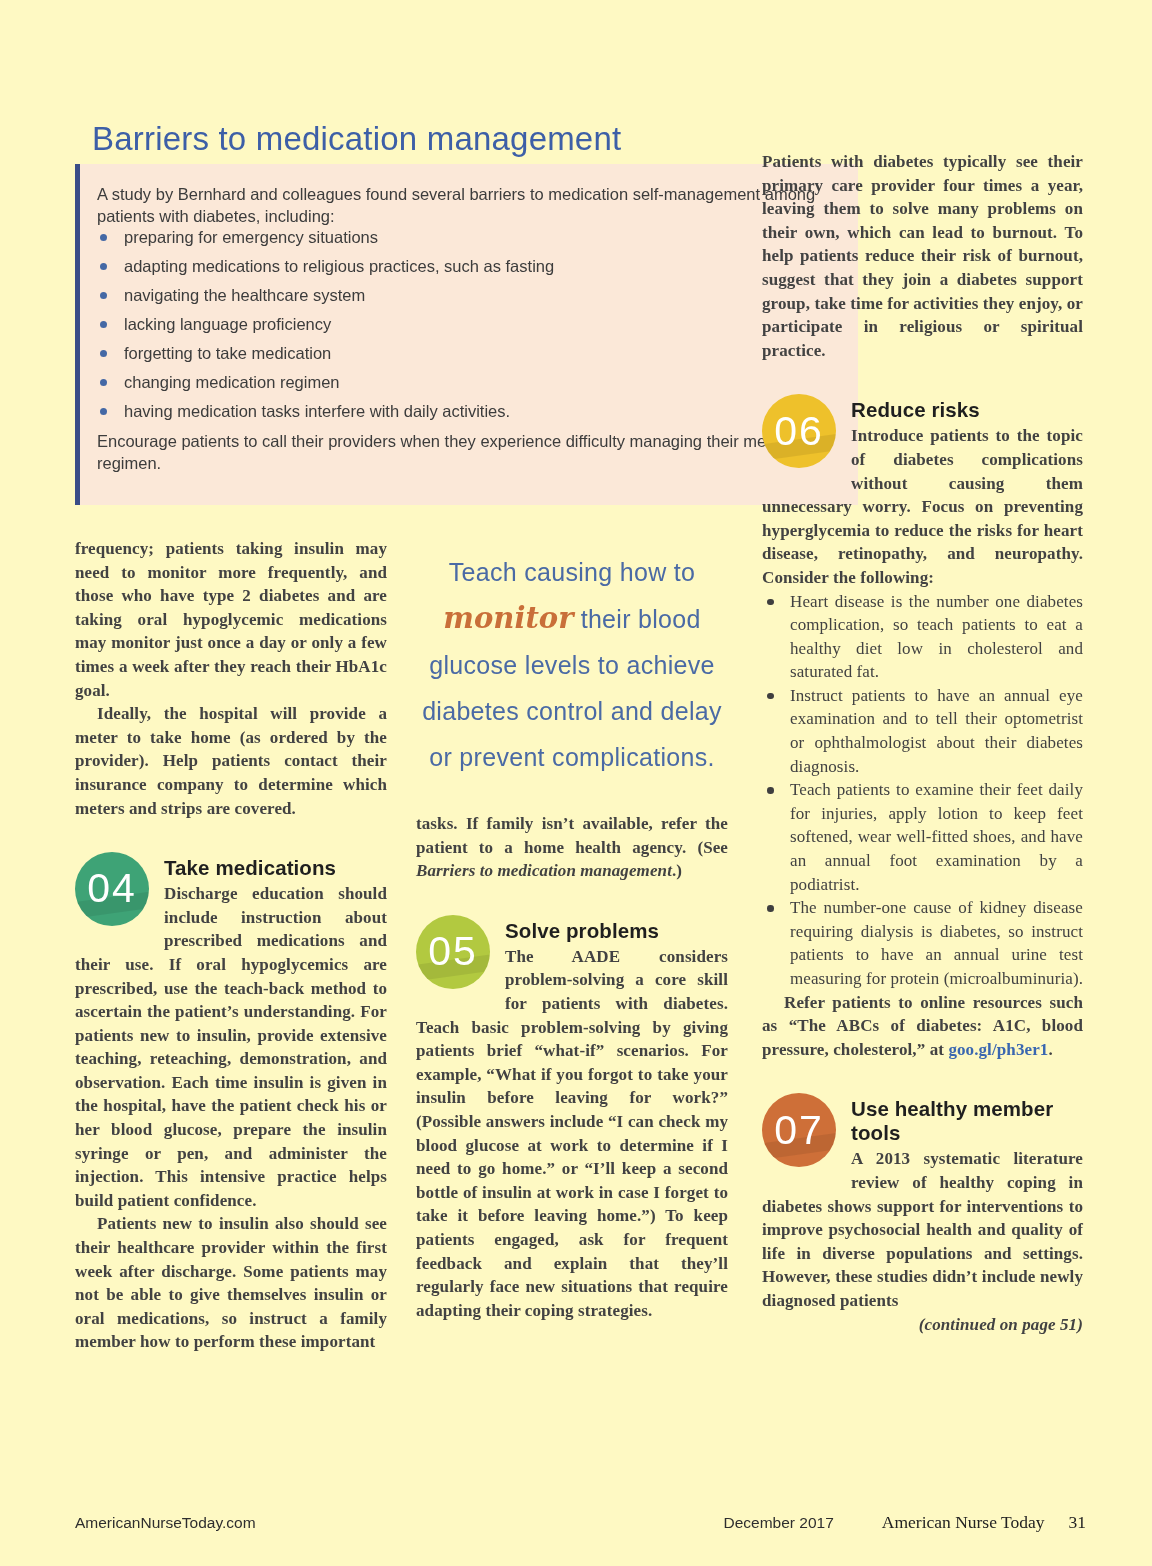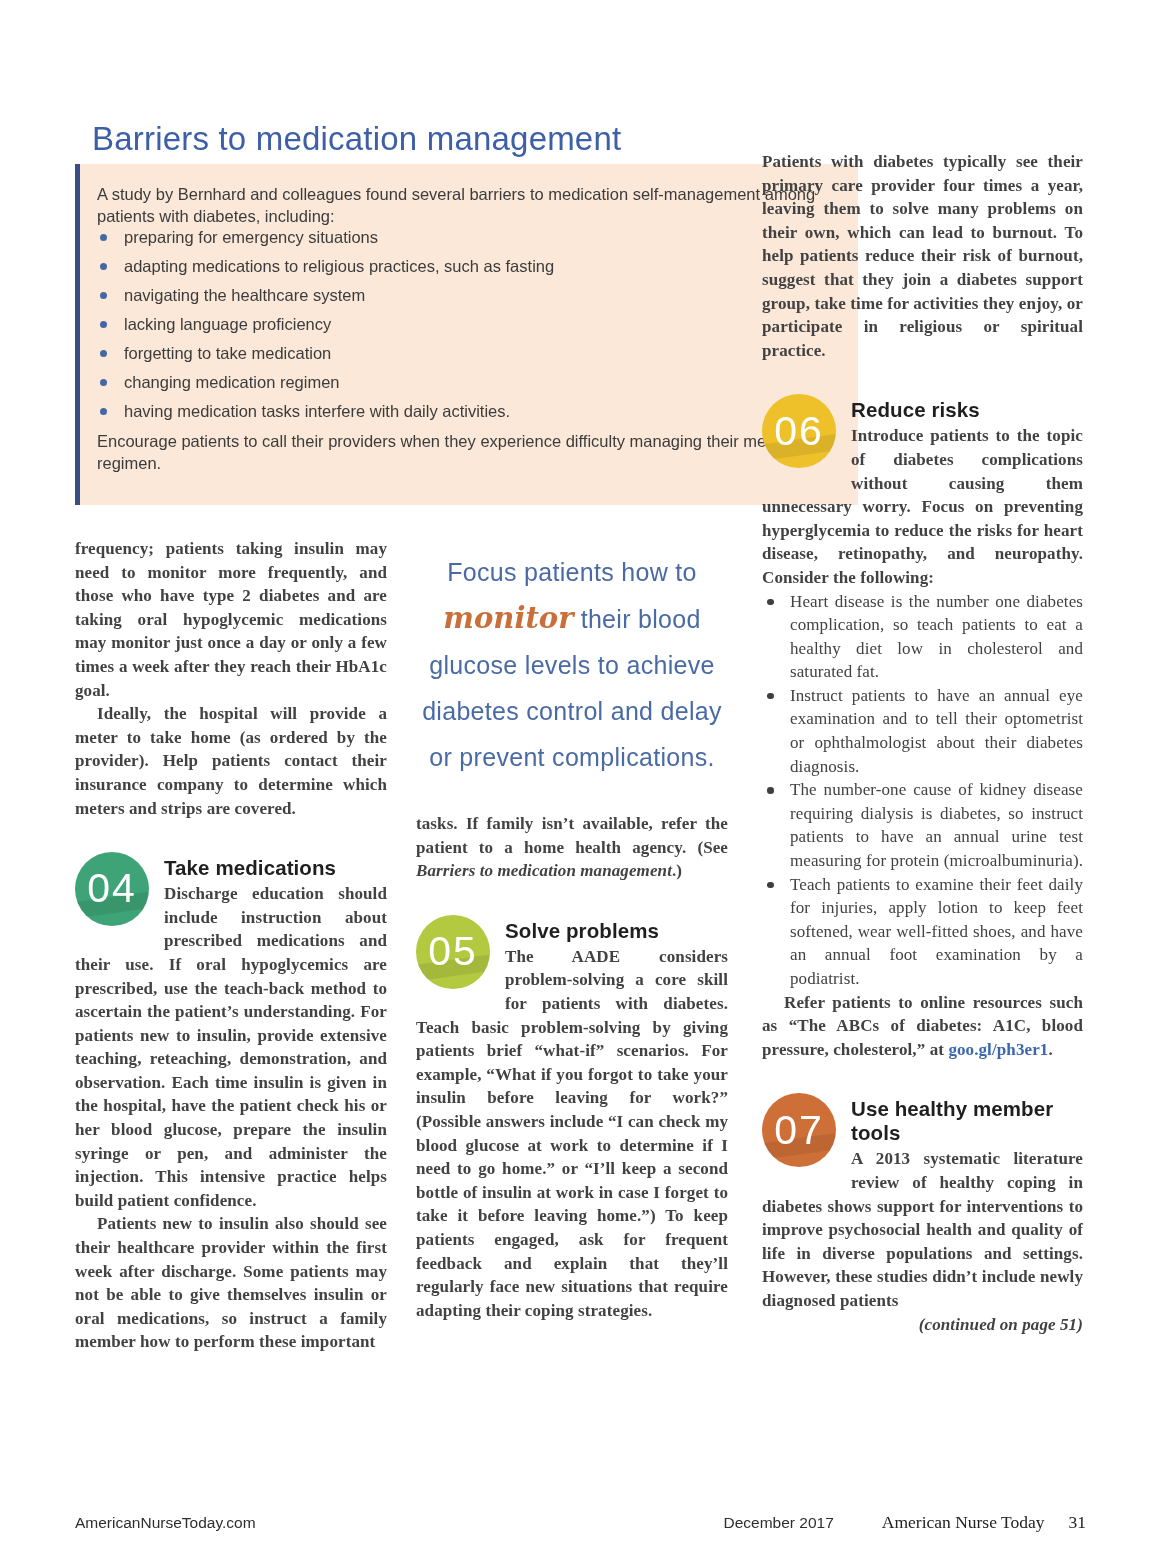--- a/index.html
+++ b/index.html
@@ -1,18 +1,18 @@
 <!DOCTYPE html>
 <html><head>
 <meta charset="utf-8">
 <style>
   html,body { margin:0; padding:0; background:#e8e8e8; }
   .page {
     position:relative; width:1152px; height:1566px; margin:0 auto;
-    background:#ffffff; overflow:hidden;
+    background:#fef9c3; overflow:hidden;
     font-family:"Liberation Serif", serif; color:#3f3f3f;
   }
 
   
   .article-title {
     position:absolute; left:92px; top:118px; margin:0;
     font-family:"Liberation Sans", sans-serif; font-weight:normal;
     font-size:33px; line-height:42px; color:#3d5fa7; letter-spacing:0.2px;
   }
   .barriers-box {
@@ -132,21 +132,21 @@
       <div class="step-badge badge-04">
         <span class="step-num">04</span>
       </div>
       <h2 class="step-title">Take medications</h2>
       <p>Discharge education should include instruction about prescribed medications and their use. If oral hypoglycemics are prescribed, use the teach-back method to ascertain the patient’s understanding. For patients new to insulin, provide extensive teaching, reteaching, demonstration, and observation. Each time insulin is given in the hospital, have the patient check his or her blood glucose, prepare the insulin syringe or pen, and administer the injection. This intensive practice helps build patient confidence.</p>
       <p class="indent">Patients new to insulin also should see their healthcare provider within the first week after discharge. Some patients may not be able to give themselves insulin or oral medications, so instruct a family member how to perform these important</p>
     </section>
   </div>
 
   <div class="col col-mid">
-    <div class="pull-quote"><span>Focus patients how to </span><span class="script-word">monitor</span><span> their blood glucose levels to achieve diabetes control and delay or prevent complications.</span></div>
+    <div class="pull-quote"><span>Teach causing how to </span><span class="script-word">monitor</span><span> their blood glucose levels to achieve diabetes control and delay or prevent complications.</span></div>
     <p><span>tasks. If family isn’t available, refer the patient to a home health agency. (See </span><em>Barriers to medication management</em><span>.)</span></p>
     <section class="step">
       <div class="step-badge badge-05">
         <span class="step-num">05</span>
       </div>
       <h2 class="step-title">Solve problems</h2>
       <p>The AADE considers problem-solving a core skill for patients with diabetes. Teach basic problem-solving by giving patients brief “what-if” scenarios. For example, “What if you forgot to take your insulin before leaving for work?” (Possible answers include “I can check my blood glucose at work to determine if I need to go home.” or “I’ll keep a second bottle of insulin at work in case I forget to take it before leaving home.”) To keep patients engaged, ask for frequent feedback and explain that they’ll regularly face new situations that require adapting their coping strategies.</p>
     </section>
   </div>
 
@@ -154,22 +154,22 @@
     <p>Patients with diabetes typically see their primary care provider four times a year, leaving them to solve many problems on their own, which can lead to burnout. To help patients reduce their risk of burnout, suggest that they join a diabetes support group, take time for activities they enjoy, or participate in religious or spiritual practice.</p>
     <section class="step">
       <div class="step-badge badge-06">
         <span class="step-num">06</span>
       </div>
       <h2 class="step-title">Reduce risks</h2>
       <p>Introduce patients to the topic of diabetes complications without causing them unnecessary worry. Focus on preventing hyperglycemia to reduce the risks for heart disease, retinopathy, and neuropathy. Consider the following:</p>
       <ul class="rbullets">
         <li><span class="r-dot"></span><span>Heart disease is the number one diabetes complication, so teach patients to eat a healthy diet low in cholesterol and saturated fat.</span></li>
         <li><span class="r-dot"></span><span>Instruct patients to have an annual eye examination and to tell their optometrist or ophthalmologist about their diabetes diagnosis.</span></li>
+        <li><span class="r-dot"></span><span>Teach patients to examine their feet daily for injuries, apply lotion to keep feet softened, wear well-fitted shoes, and have an annual foot examination by a podiatrist.</span></li>
         <li><span class="r-dot"></span><span>The number-one cause of kidney disease requiring dialysis is diabetes, so instruct patients to have an annual urine test measuring for protein (microalbuminuria).</span></li>
-        <li><span class="r-dot"></span><span>Teach patients to examine their feet daily for injuries, apply lotion to keep feet softened, wear well-fitted shoes, and have an annual foot examination by a podiatrist.</span></li>
       </ul>
       <p class="indent"><span>Refer patients to online resources such as “The ABCs of diabetes: A1C, blood pressure, cholesterol,” at </span><a class="inline-link">goo.gl/ph3er1</a><span>.</span></p>
     </section>
     <section class="step">
       <div class="step-badge badge-07">
         <span class="step-num">07</span>
       </div>
       <h2 class="step-title">Use healthy member tools</h2>
       <p>A 2013 systematic literature review of healthy coping in diabetes shows support for interventions to improve psychosocial health and quality of life in diverse populations and settings. However, these studies didn’t include newly diagnosed patients</p>
       <p class="continued">(continued on page 51)</p>

